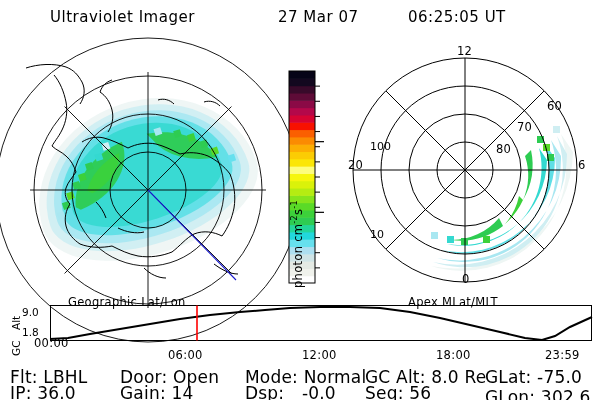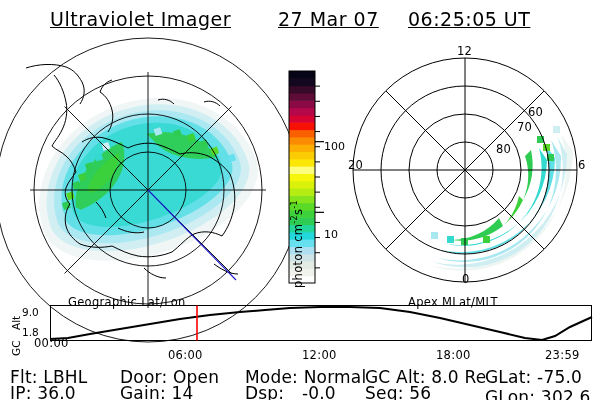--- a/index.html
+++ b/index.html
@@ -1,25 +1,25 @@
 <!DOCTYPE html>
 <html><head>
 <meta charset="utf-8">
 <style>
   html,body{margin:0;padding:0;background:#ffffff;}
   body{width:600px;height:400px;position:relative;overflow:hidden;
        font-family:"DejaVu Sans",sans-serif;color:#000;}
   .abs{position:absolute;}
-  .hdr{font-size:19px;letter-spacing:.5px;white-space:nowrap;text-decoration:underline;}
+  .hdr{font-size:15px;letter-spacing:.5px;white-space:nowrap;}
   .lbl{font-size:11.5px;white-space:nowrap;letter-spacing:.3px;}
   .lbl-sm{font-size:10.5px;white-space:nowrap;}
   .status{font-size:17px;white-space:nowrap;letter-spacing:.2px;}
   .rot{transform-origin:0 0;}
   svg{display:block;overflow:visible;}
-  .cbtick{font-size:11px;}
+  .cbtick{font-size:11px;margin-left:46px;}
 </style>
 </head>
 <body>
 
 <div class="abs hdr" style="left:50px;top:8px;">Ultraviolet Imager</div>
 <div class="abs hdr" style="left:278px;top:8px;">27 Mar 07</div>
 <div class="abs hdr" style="left:408px;top:8px;">06:25:05 UT</div>
 
 <div class="abs" style="left:8px;top:42px;width:262px;height:250px;">
 <svg width="262" height="250" viewBox="0 0 262 250">
@@ -210,21 +210,21 @@
     <line x1="208" y1="49" x2="50" y2="207"></line>
   </g>
 </svg>
 </div>
 
 <div class="abs lbl" style="left:457px;top:44px;">12</div>
 <div class="abs lbl" style="left:578px;top:158px;">6</div>
 <div class="abs lbl" style="left:462px;top:272px;">0</div>
 <div class="abs lbl" style="left:348px;top:158px;">20</div>
 
-<div class="abs lbl" style="left:528px;top:99px;margin-top:6px;">60</div>
+<div class="abs lbl" style="left:547px;top:99px;">60</div>
 <div class="abs lbl" style="left:517px;top:120px;">70</div>
 <div class="abs lbl" style="left:496px;top:142px;">80</div>
 
 <div class="abs lbl" style="left:68px;top:295px;">Geographic Lat/Lon</div>
 <div class="abs lbl" style="left:408px;top:295px;">Apex MLat/MLT</div>
 
 <div class="abs rot lbl-sm" style="left:10px;top:330px;transform:rotate(-90deg);">Alt</div>
 <div class="abs rot lbl-sm" style="left:10px;top:356px;transform:rotate(-90deg);">GC</div>
 <div class="abs lbl-sm" style="left:22px;top:306px;">9.0</div>
 <div class="abs lbl-sm" style="left:22px;top:326px;">1.8</div>

